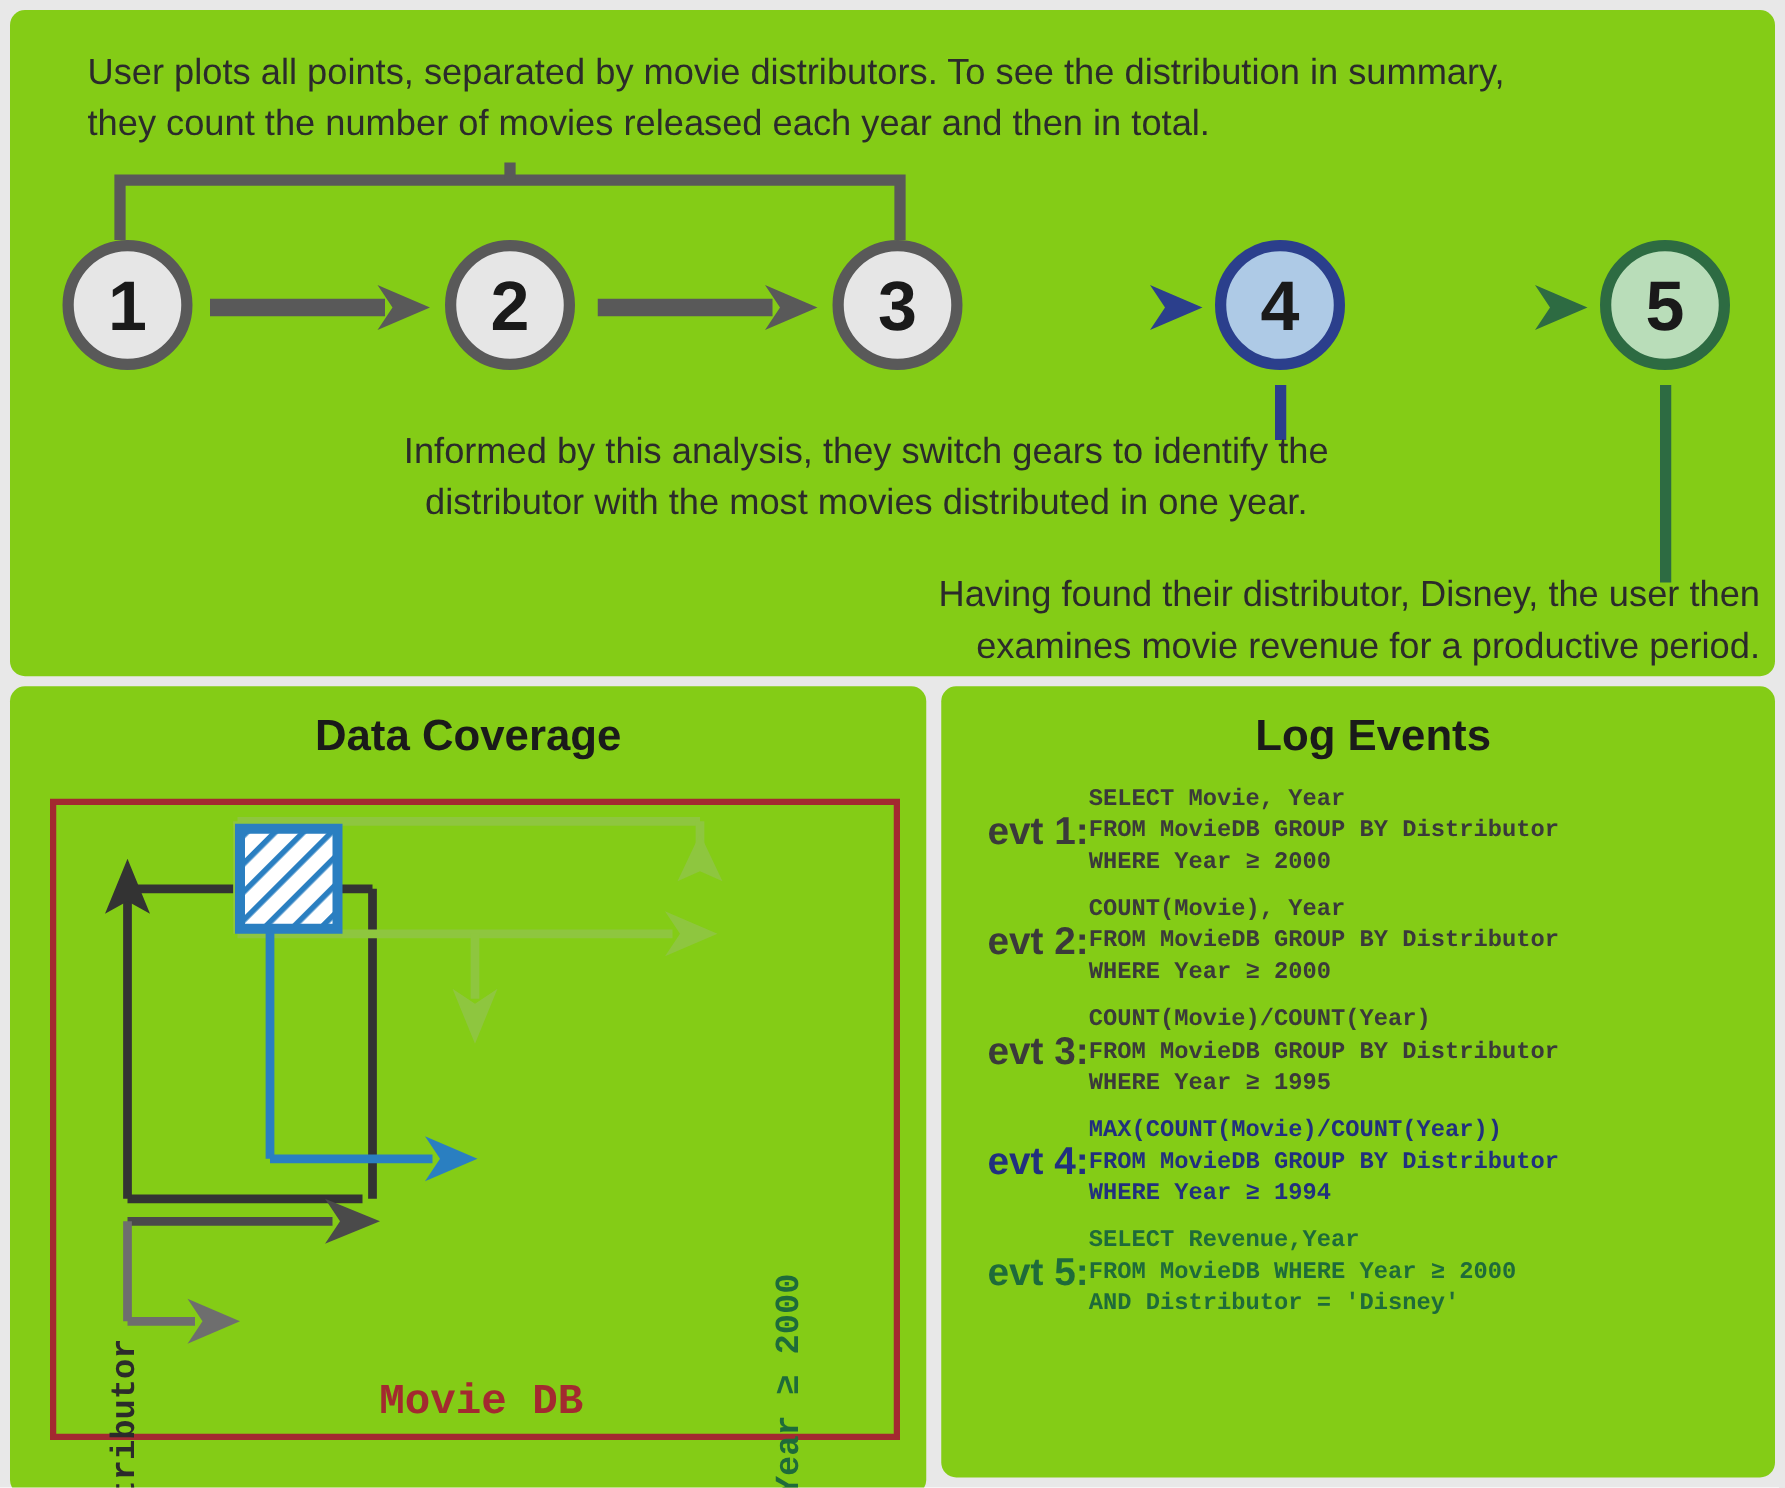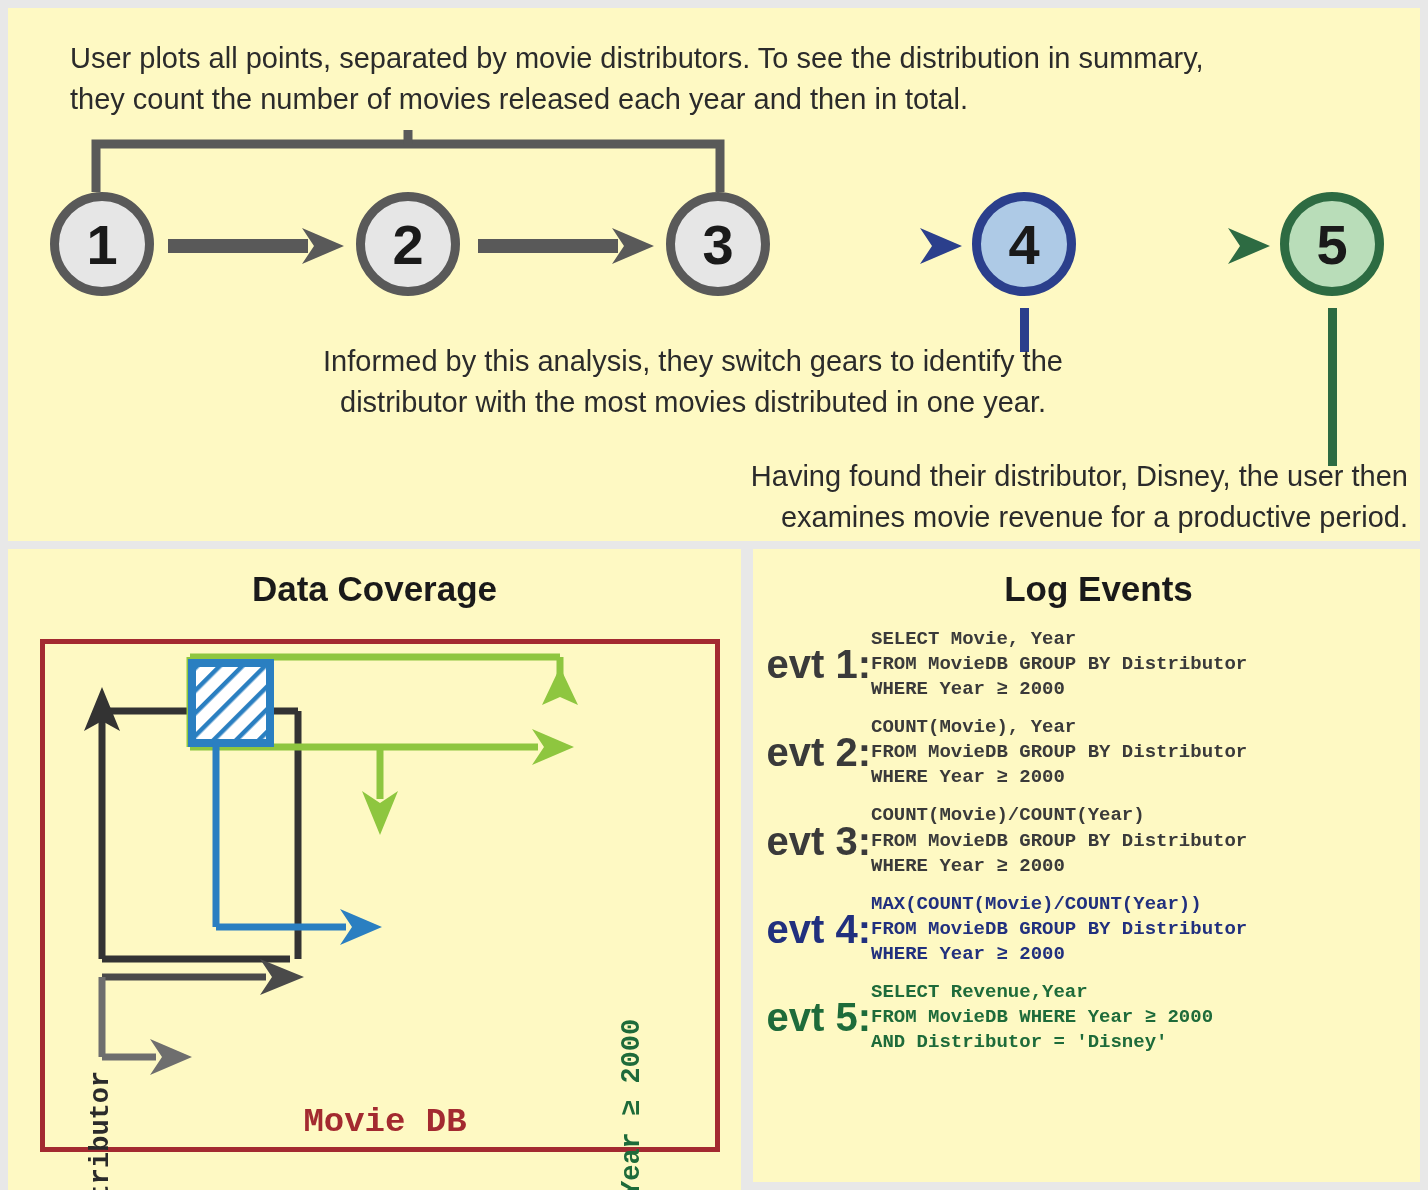--- a/index.html
+++ b/index.html
@@ -1,19 +1,19 @@
 <!DOCTYPE html>
 <html><head>
 <meta charset="utf-8">
 <style>
   html,body{margin:0;padding:0;background:#ffffff;}
   body{width:1428px;height:1190px;font-family:"Liberation Sans",sans-serif;}
   #root{position:relative;width:1428px;height:1190px;background:#e8e8e8;box-sizing:border-box;}
 
-  .panel{position:absolute;background:#fef9c3;box-sizing:border-box;}
+  .panel{position:absolute;background:#84cc16;box-sizing:border-box;border-radius:12px;}
 
   
   #top-panel{left:8px;top:8px;width:1412px;height:533px;}
 
   .narr{position:absolute;color:#2b2b2b;font-size:29px;line-height:1.42;
         font-family:"Liberation Sans",sans-serif;font-weight:400;}
   #narr-1{left:62px;top:30px;width:1170px;text-align:left;}
   #narr-2{left:265px;top:333px;width:840px;text-align:center;}
   #narr-3{left:640px;top:448px;width:760px;text-align:right;}
 
@@ -60,21 +60,21 @@
 
   #lbl-distributor{left:78px;top:700px;font-size:27px;font-weight:bold;color:#2b2b2b;
                    transform:rotate(-90deg);transform-origin:left top;white-space:nowrap;}
 
   
   #le-panel{left:753px;top:549px;width:667px;height:633px;}
   #le-title{top:20px;padding-left:12px;}
 
   #le-list{position:absolute;left:0;top:78px;width:667px;}
   .evt-row{display:flex;align-items:center;margin-bottom:13px;}
-  .evt-key{width:118px;text-align:right;padding-right:0;font-size:40px;font-weight:bold;
+  .evt-key{width:118px;text-align:right;padding-right:0;font-size:31px;font-weight:bold;
            font-family:"Liberation Sans",sans-serif;flex:none;}
   .evt-sql{font-family:"Liberation Mono",monospace;font-size:19px;line-height:1.32;
            white-space:pre;font-weight:bold;}
   .c-dark{color:#3a3a3a;}
   .c-blue{color:#21307e;}
   .c-green{color:#1e6b3a;}
 </style>
 </head>
 <body>
 
@@ -206,27 +206,27 @@
         <div class="evt-row">
           <div class="evt-key c-dark">evt 2:</div>
           <div class="evt-sql c-dark">COUNT(Movie), Year
 FROM MovieDB GROUP BY Distributor
 WHERE Year ≥ 2000</div>
         </div>
         <div class="evt-row">
           <div class="evt-key c-dark">evt 3:</div>
           <div class="evt-sql c-dark">COUNT(Movie)/COUNT(Year)
 FROM MovieDB GROUP BY Distributor
-WHERE Year ≥ 2000</div>
+WHERE Year ≥ 1995</div>
         </div>
         <div class="evt-row">
           <div class="evt-key c-blue">evt 4:</div>
           <div class="evt-sql c-blue">MAX(COUNT(Movie)/COUNT(Year))
 FROM MovieDB GROUP BY Distributor
-WHERE Year ≥ 2000</div>
+WHERE Year ≥ 1994</div>
         </div>
         <div class="evt-row">
           <div class="evt-key c-green">evt 5:</div>
           <div class="evt-sql c-green">SELECT Revenue,Year
 FROM MovieDB WHERE Year ≥ 2000
 AND Distributor = 'Disney'</div>
         </div>
       </div>
   </div>
 

